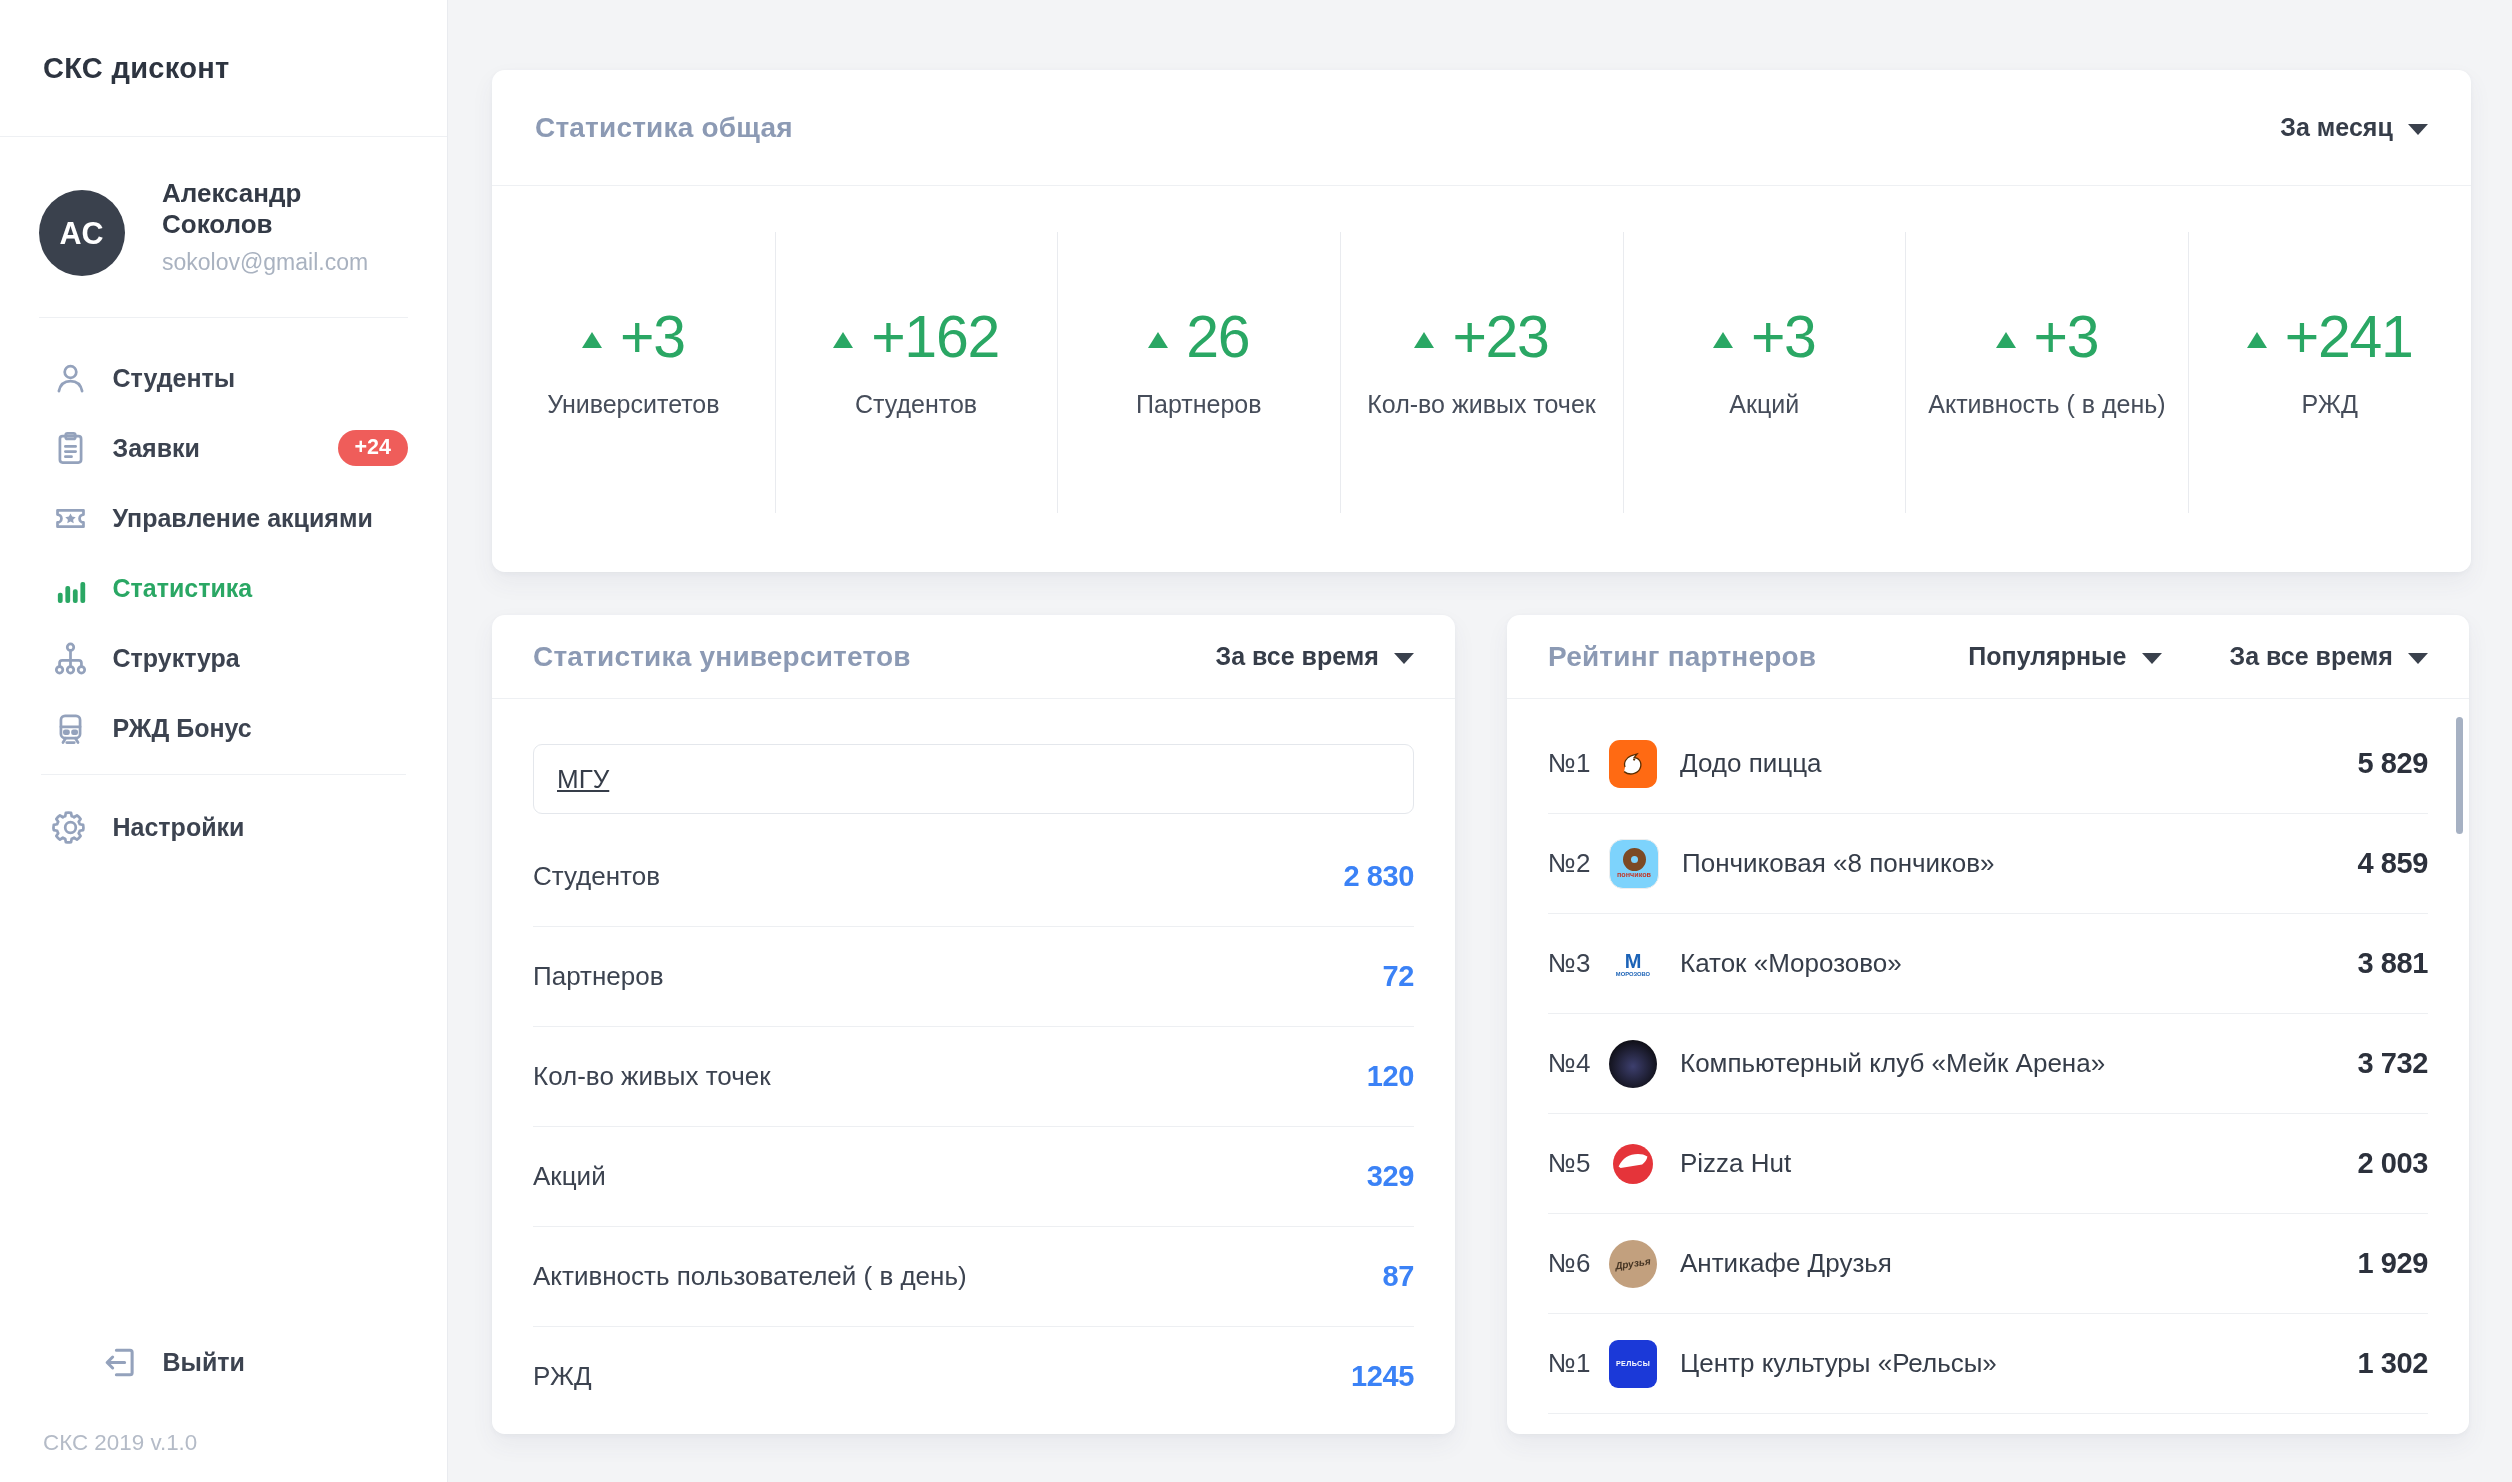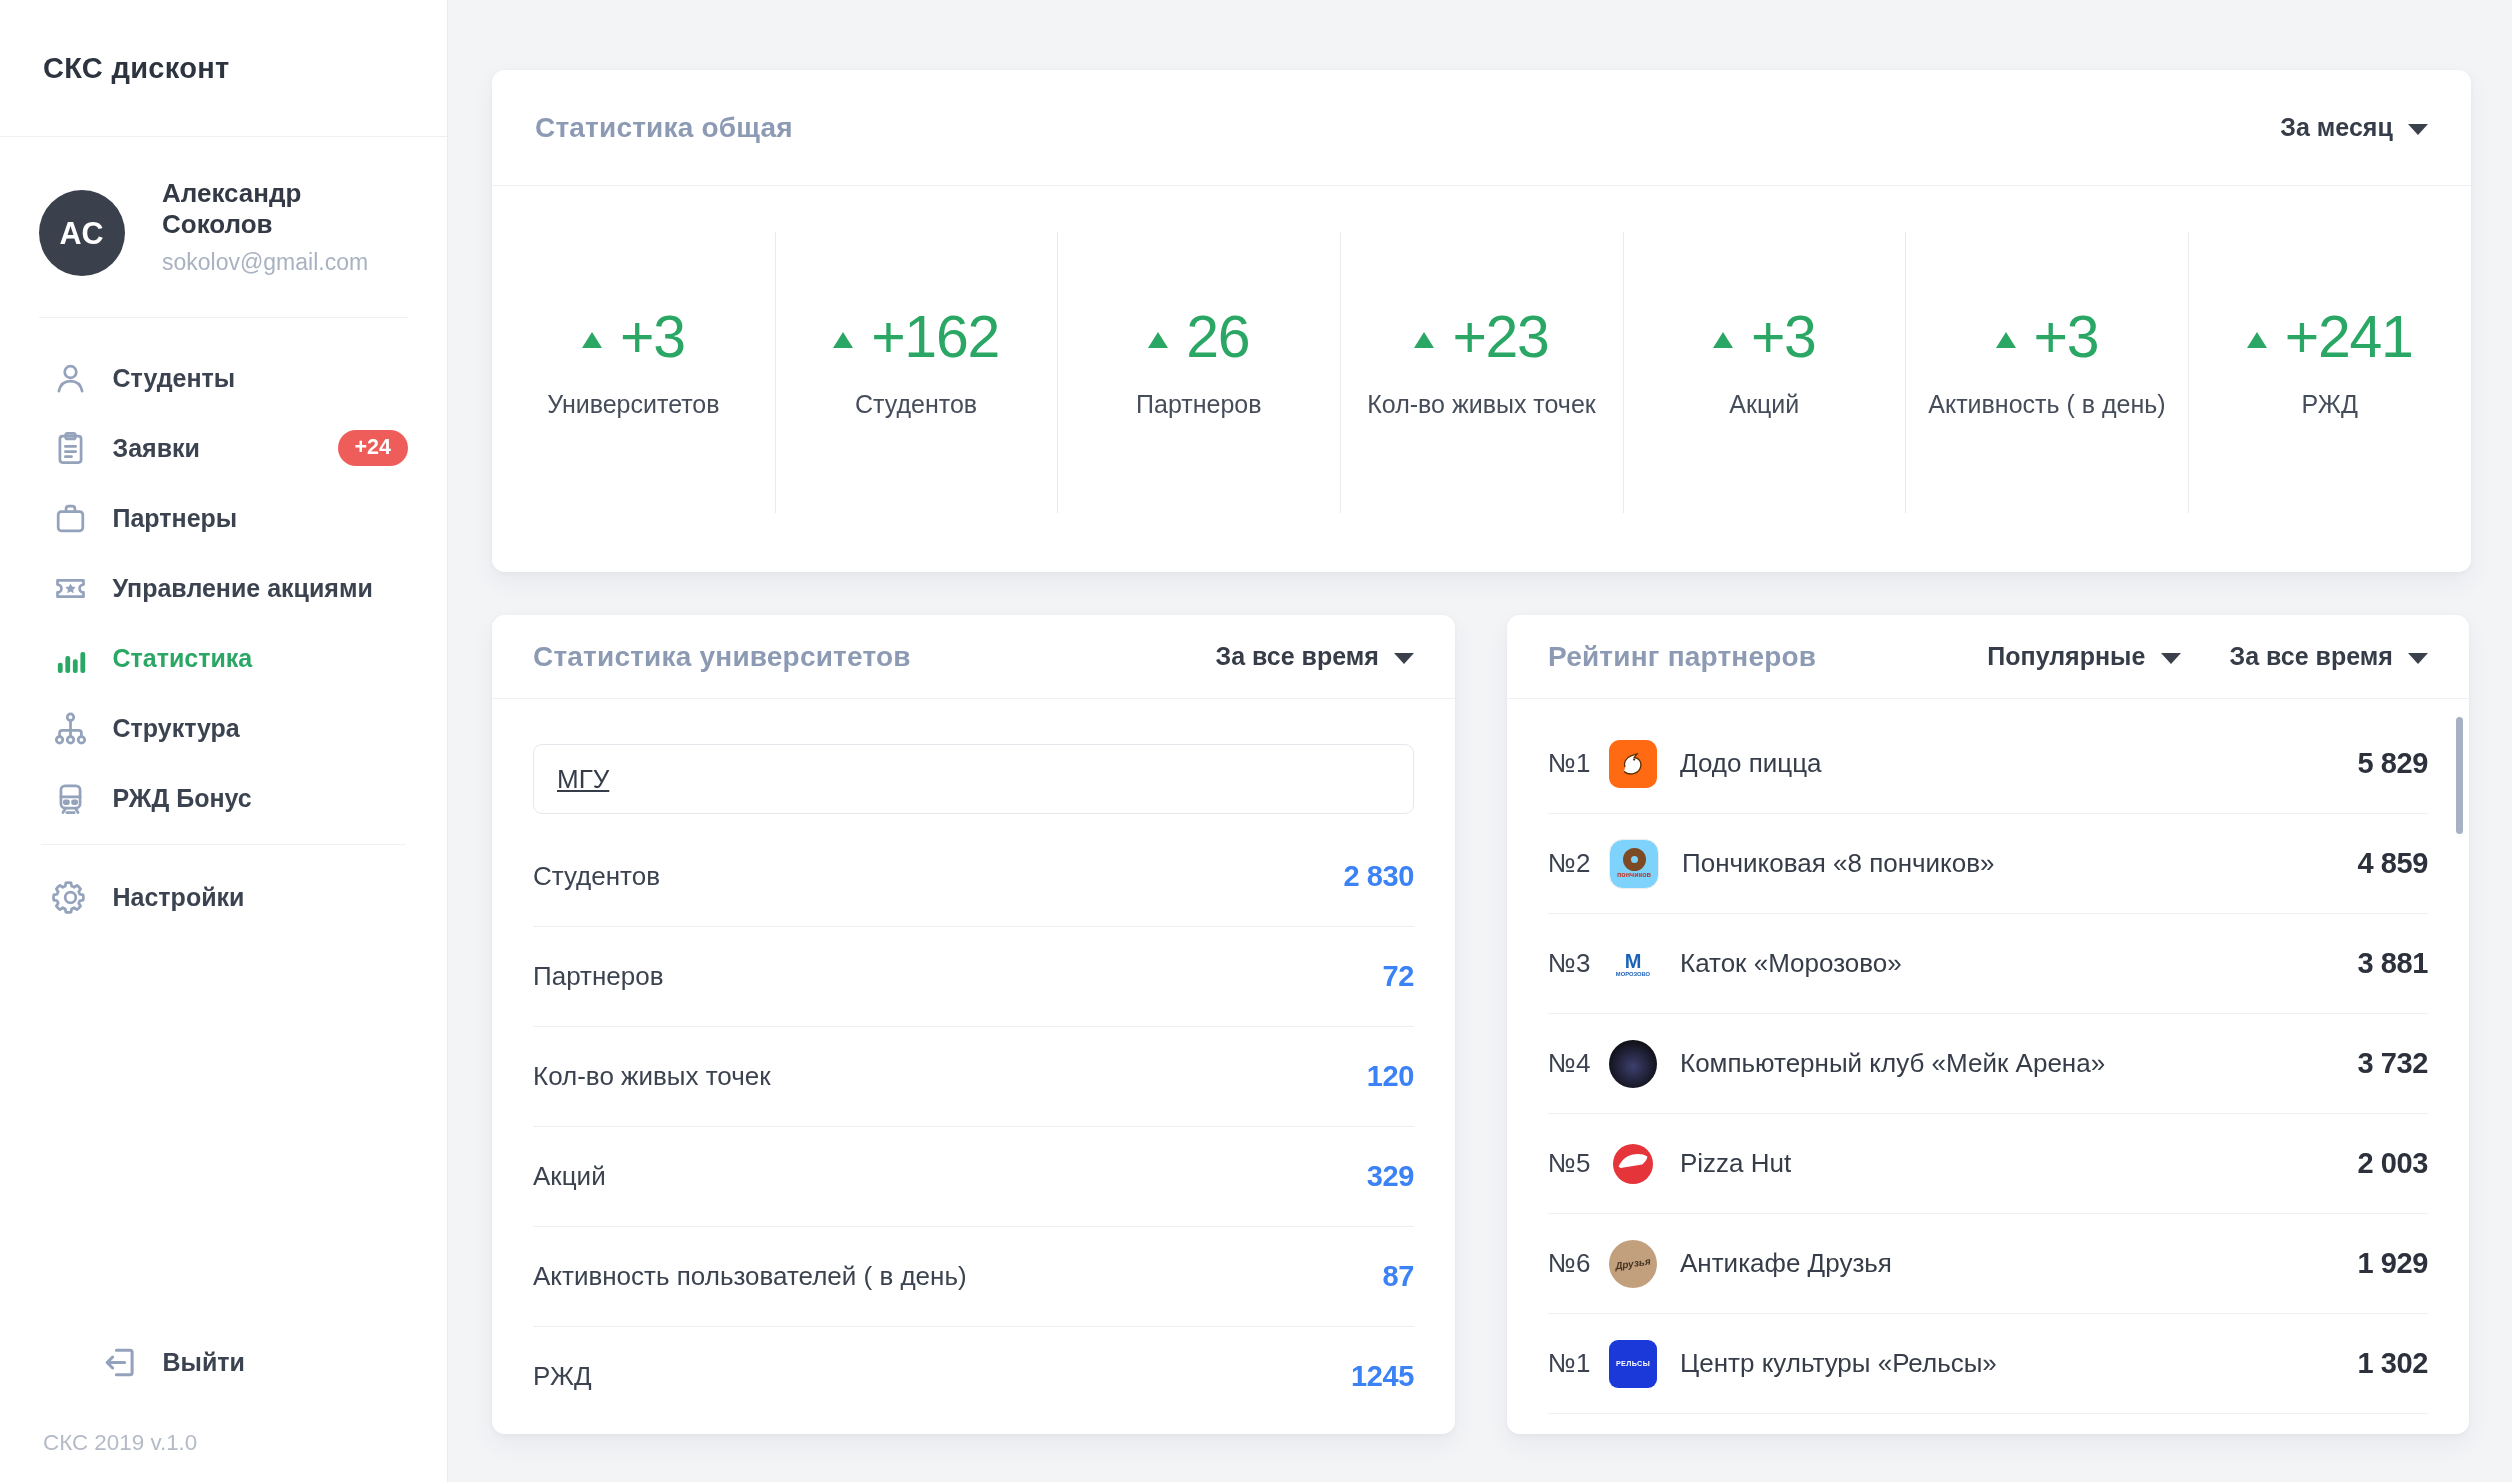--- a/index.html
+++ b/index.html
@@ -31,21 +31,21 @@
   .version{position:absolute;left:43px;bottom:27px;font-size:22.4px;color:#b4bbc7;}
   
   .card{position:absolute;background:#fff;border-radius:12.6px;
     box-shadow:0 10.8px 23px rgba(60,70,100,.06),0 1.8px 5.4px rgba(60,70,100,.04);}
   .card-header{height:83px;display:flex;align-items:center;justify-content:space-between;
     padding:16px 43px;border-bottom:1.8px solid #eef0f3;}
   .card-title{font-size:28px;font-weight:600;color:#8c9ab4;letter-spacing:0.2px;}
   .dropdown{display:flex;align-items:center;gap:15.2px;font-size:25px;font-weight:600;color:#363d49;cursor:pointer;}
   .caret{width:0;height:0;border-left:10px solid transparent;border-right:10px solid transparent;
     border-top:11.7px solid #3a414d;margin-top:4.5px;}
-  .hdr-right{display:flex;align-items:center;gap:49px;}
+  .hdr-right{display:flex;align-items:center;gap:68px;}
   
   .card-top{left:492px;top:70px;width:1979px;height:502px;}
   .stats-row{position:absolute;top:83px;left:0;right:0;bottom:0;display:flex;}
   .stat{flex:1;display:flex;flex-direction:column;align-items:center;padding-top:155px;position:relative;}
   .stat:not(:last-child)::after{content:"";position:absolute;right:-0.9px;top:79px;bottom:59px;border-right:1.8px solid #e9ebef;}
   .stat-main{display:flex;align-items:center;gap:18px;}
   .tri-up{width:0;height:0;border-left:10.8px solid transparent;border-right:10.8px solid transparent;
     border-bottom:16px solid #2aa764;margin-top:5.4px;}
   .stat-value{font-size:59px;color:#2aa764;font-weight:500;letter-spacing:-1.3px;line-height:1;}
   .stat-label{margin-top:23px;font-size:25px;color:#464d5a;}
@@ -116,29 +116,20 @@
             <rect x="9.2" y="3.2" width="5.6" height="3.2" rx="1"></rect>
             <path d="M9 10.8h6M9 13.8h6M9 16.8h3.6"></path>
           </svg>
       </span>
       <span class="mi-label">Заявки</span>
       <span class="badge">+24</span>
     </div>
     <div class="mi">
       <span class="mi-icon">
         <svg width="41" height="41" viewBox="0 0 24 24" fill="none" stroke="#94a2bc" stroke-width="1.6" stroke-linecap="round" stroke-linejoin="round">
-            <rect x="4.8" y="8" width="14.4" height="11.2" rx="1.8"></rect>
-            <path d="M9.4 8V6.4A1.6 1.6 0 0 1 11 4.8h2a1.6 1.6 0 0 1 1.6 1.6V8"></path>
-          </svg>
-      </span>
-      <span class="mi-label">Партнеры</span>
-    </div>
-    <div class="mi">
-      <span class="mi-icon">
-        <svg width="41" height="41" viewBox="0 0 24 24" fill="none" stroke="#94a2bc" stroke-width="1.6" stroke-linecap="round" stroke-linejoin="round">
             <path d="M4.4 7.2h15.2v2.5a2.3 2.3 0 0 0 0 4.6v2.5H4.4v-2.5a2.3 2.3 0 0 0 0-4.6z"></path>
             <path fill="#94a2bc" stroke="none" d="M12 9l.95 1.9 2.1.3-1.52 1.48.36 2.08L12 13.78l-1.89.98.36-2.08-1.52-1.48 2.1-.3z"></path>
           </svg>
       </span>
       <span class="mi-label">Управление акциями</span>
     </div>
     <div class="mi active">
       <span class="mi-icon">
         <svg width="41" height="41" viewBox="0 0 24 24" fill="#2aa764">
             <rect x="4.6" y="14.5" width="2.8" height="6" rx="1.2"></rect>

